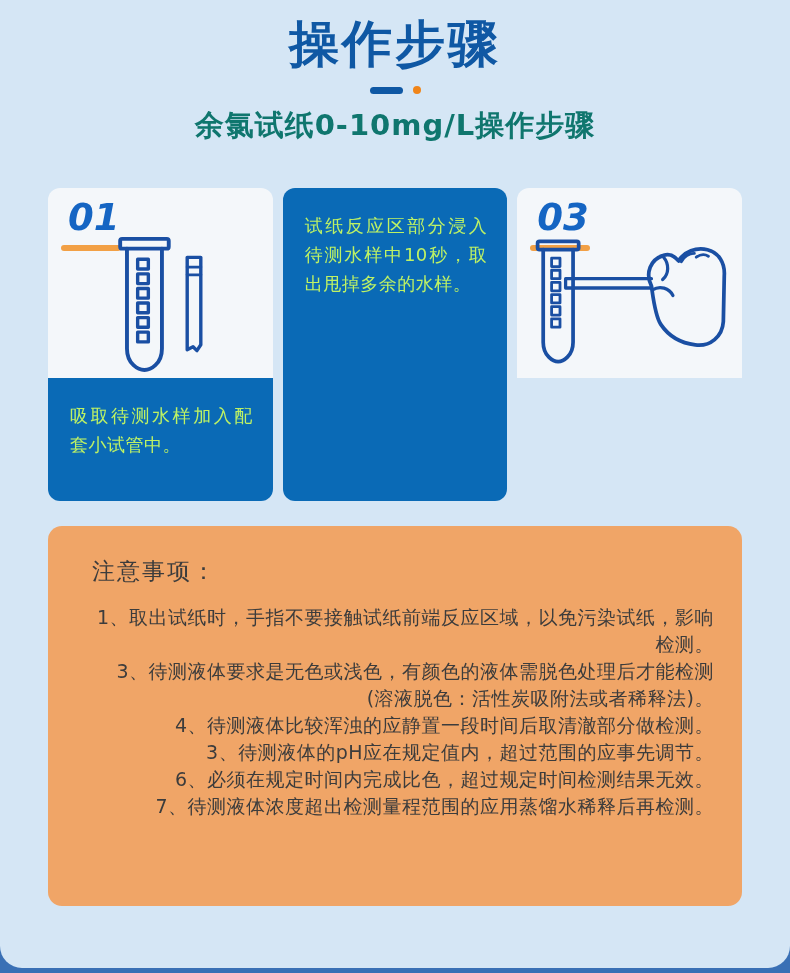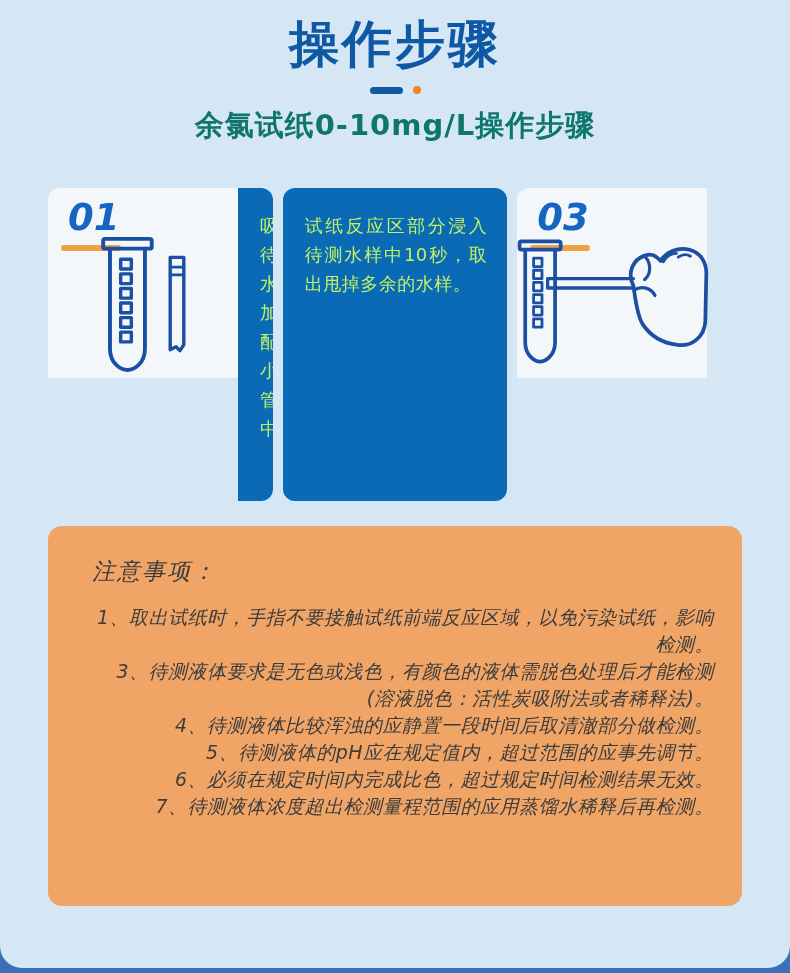--- a/index.html
+++ b/index.html
@@ -54,21 +54,21 @@
     gap: 10px;
     padding: 0 48px;
     margin-top: 42px;
   }
   .card {
     flex: 1;
     height: 313px;
     border-radius: 12px;
     overflow: hidden;
     display: flex;
-    flex-direction: row;
+    flex-direction: column;
   }
   .card-top {
     background: #f4f7fa;
     height: 190px;
     position: relative;
     flex: 0 0 190px;
   }
   .step-num {
     position: absolute;
     top: 8px;
@@ -107,21 +107,20 @@
   }
 
   
   .notes {
     margin: 25px 48px 0;
     height: 380px;
     background: #f0a567;
     border-radius: 14px;
     padding: 30px 28px 0 32px;
     color: #3c3c3c;
-    font-style: italic;
   }
   .notes-heading {
     margin: 0 0 17px 12px;
     font-size: 23px;
     font-weight: 500;
     letter-spacing: 2px;
   }
   .notes-list {
     list-style: none;
     margin: 0;
@@ -210,19 +209,19 @@
     </div>
 
   </div>
 
   <div class="notes">
     <h3 class="notes-heading">注意事项：</h3>
     <ul class="notes-list">
       <li>1、取出试纸时，手指不要接触试纸前端反应区域，以免污染试纸，影响检测。</li>
       <li>3、待测液体要求是无色或浅色，有颜色的液体需脱色处理后才能检测(溶液脱色：活性炭吸附法或者稀释法)。</li>
       <li>4、待测液体比较浑浊的应静置一段时间后取清澈部分做检测。</li>
-      <li>5、待测液体的pH应在规定值内，超过范围的应事先调节。</li>
+      <li>3、待测液体的pH应在规定值内，超过范围的应事先调节。</li>
       <li>6、必须在规定时间内完成比色，超过规定时间检测结果无效。</li>
       <li>7、待测液体浓度超出检测量程范围的应用蒸馏水稀释后再检测。</li>
     </ul>
   </div>
 
 </div>
 
 </body></html>

